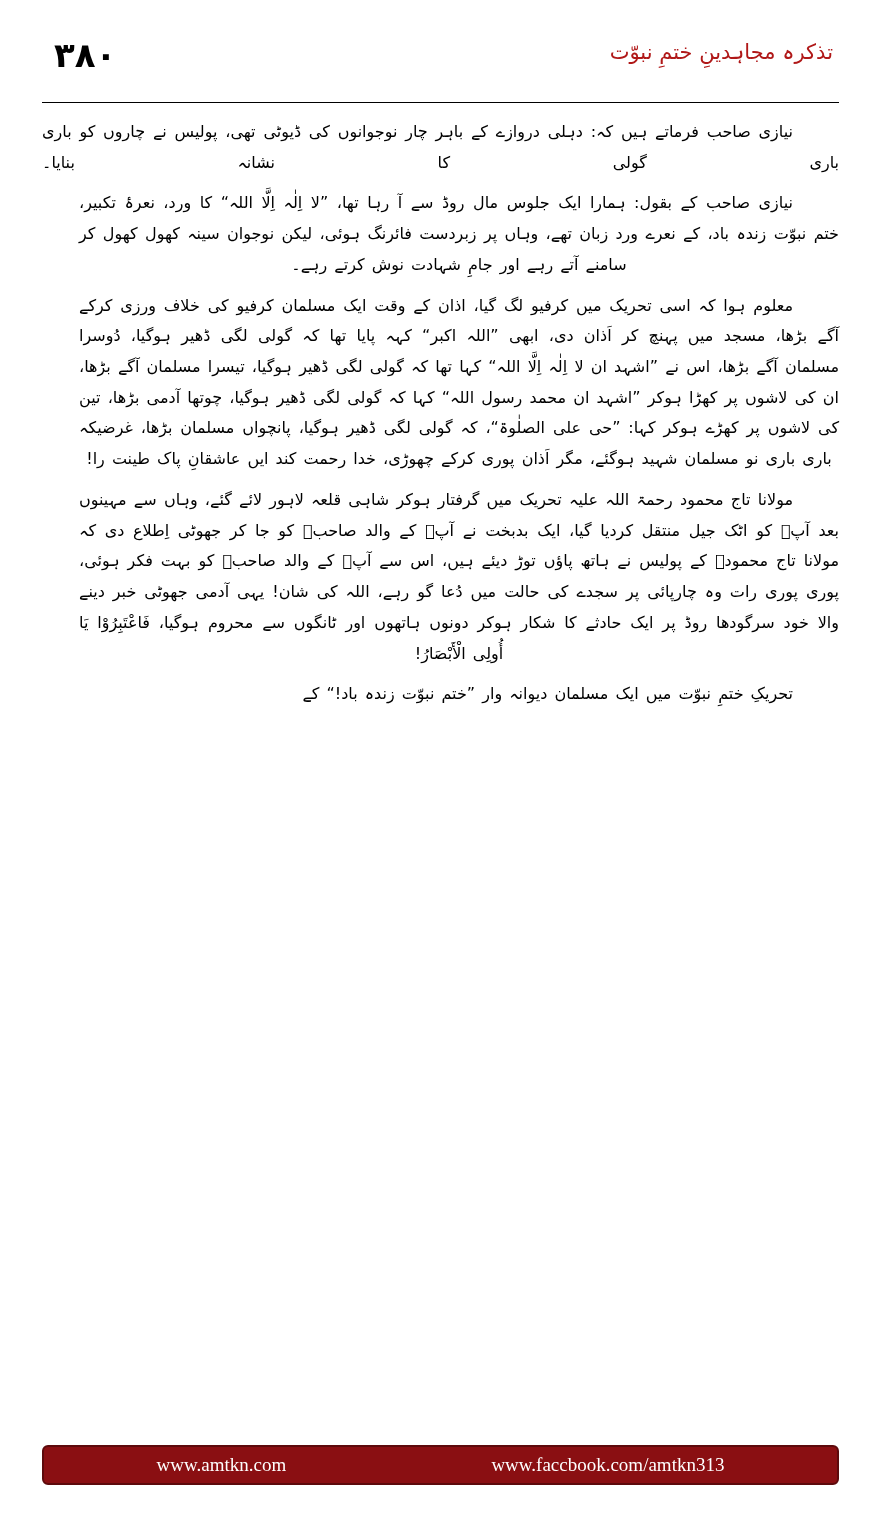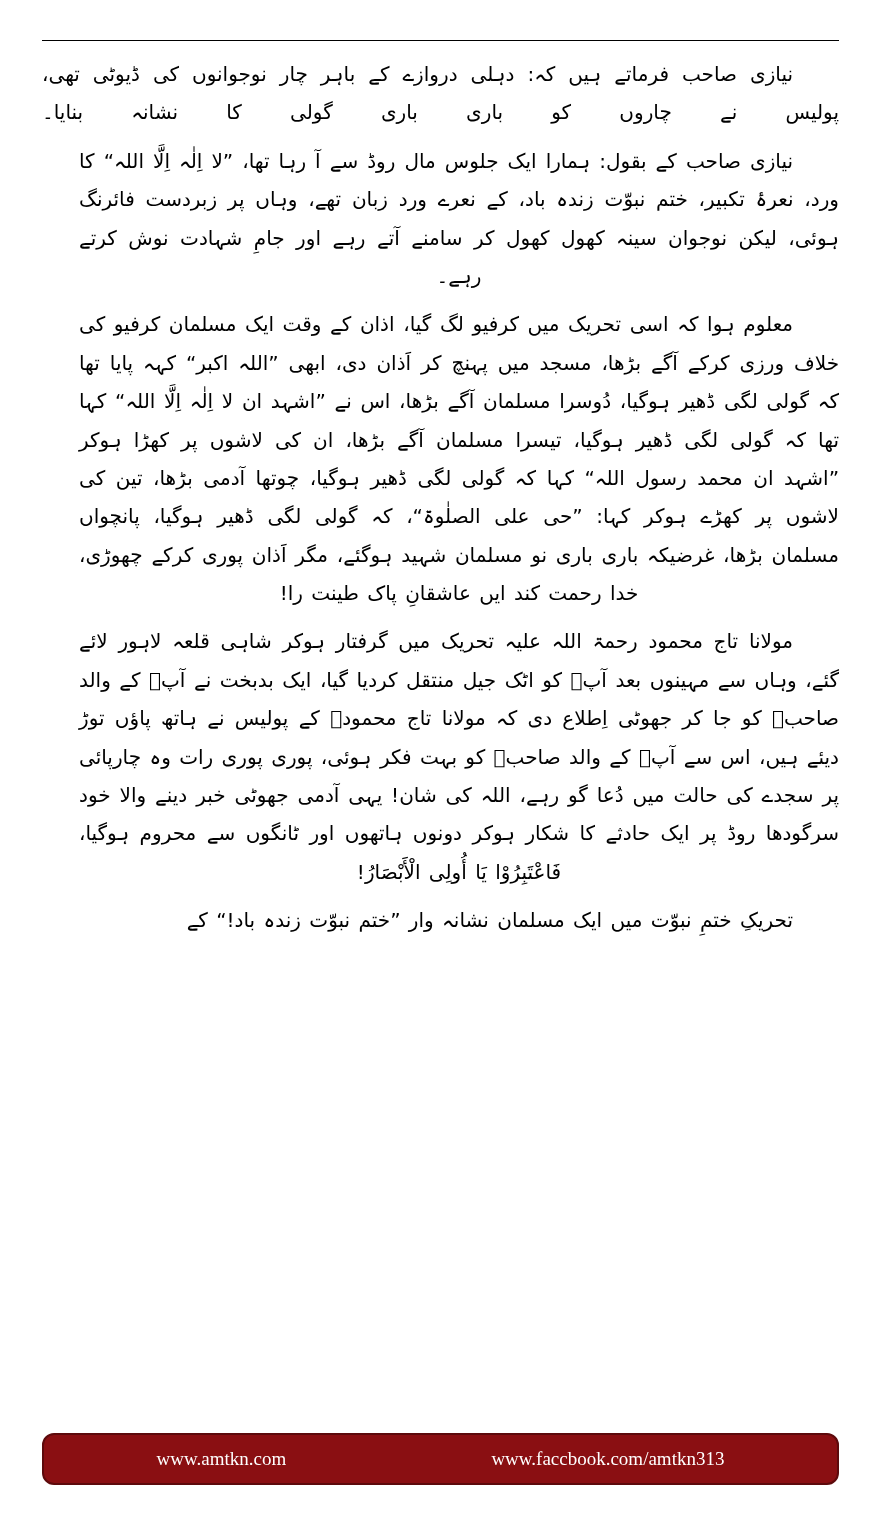--- a/index.html
+++ b/index.html
@@ -57,69 +57,73 @@
   }
   
   .body {
     direction: rtl;
     text-align: justify;
     text-align-last: justify;
     color: #000;
     font-family: "DejaVu Sans", sans-serif;
   }
   .para {
-    font-size: 20px;
+    font-size: 16px;
     line-height: 1.92;
     margin: 0 0 10px 0;
     text-indent: 46px;
     word-spacing: 2px;
   }
   .para.last {
     text-align-last: right;
     margin-bottom: 0;
   }
   .para.centered-last { text-align-last: center; margin-left: 37px; }
   
   .footer {
     position: absolute;
     left: 42px;
     right: 42px;
     bottom: 46px;
-    height: 52px;
+    height: 40px;
     background: #8a0f12;
     border: 2px solid #5d0a0c;
-    border-radius: 12px;
+    border-radius: 6px;
     display: flex;
     align-items: center;
     justify-content: space-around;
     padding: 0 10px;
     box-sizing: border-box;
   }
   .footer a, .footer span.fitem {
     color: #ffffff;
     font-family: "Liberation Serif", serif;
     font-size: 19px;
     text-decoration: none;
     white-space: nowrap;
   }
 </style>
 </head>
 <body>
 
 <div class="page">
 
+  <div class="header">
+    <div class="page-number">۳۸۰</div>
+    <div class="book-title">تذکرہ مجاہدینِ ختمِ نبوّت</div>
+  </div>
 
   <hr class="rule">
 
   <div class="body">
     <p class="para">نیازی صاحب فرماتے ہیں کہ: دہلی دروازے کے باہر چار نوجوانوں کی ڈیوٹی تھی، پولیس نے چاروں کو باری باری گولی کا نشانہ بنایا۔</p>
     <p class="para centered-last">نیازی صاحب کے بقول: ہمارا ایک جلوس مال روڈ سے آ رہا تھا، ”لا اِلٰہ اِلَّا اللہ“ کا ورد، نعرۂ تکبیر، ختم نبوّت زندہ باد، کے نعرے ورد زبان تھے، وہاں پر زبردست فائرنگ ہوئی، لیکن نوجوان سینہ کھول کھول کر سامنے آتے رہے اور جامِ شہادت نوش کرتے رہے۔</p>
     <p class="para centered-last">معلوم ہوا کہ اسی تحریک میں کرفیو لگ گیا، اذان کے وقت ایک مسلمان کرفیو کی خلاف ورزی کرکے آگے بڑھا، مسجد میں پہنچ کر اَذان دی، ابھی ”اللہ اکبر“ کہہ پایا تھا کہ گولی لگی ڈھیر ہوگیا، دُوسرا مسلمان آگے بڑھا، اس نے ”اشہد ان لا اِلٰہ اِلَّا اللہ“ کہا تھا کہ گولی لگی ڈھیر ہوگیا، تیسرا مسلمان آگے بڑھا، ان کی لاشوں پر کھڑا ہوکر ”اشہد ان محمد رسول اللہ“ کہا کہ گولی لگی ڈھیر ہوگیا، چوتھا آدمی بڑھا، تین کی لاشوں پر کھڑے ہوکر کہا: ”حی علی الصلٰوۃ“، کہ گولی لگی ڈھیر ہوگیا، پانچواں مسلمان بڑھا، غرضیکہ باری باری نو مسلمان شہید ہوگئے، مگر اَذان پوری کرکے چھوڑی، خدا رحمت کند ایں عاشقانِ پاک طینت را!</p>
     <p class="para centered-last">مولانا تاج محمود رحمۃ اللہ علیہ تحریک میں گرفتار ہوکر شاہی قلعہ لاہور لائے گئے، وہاں سے مہینوں بعد آپؒ کو اٹک جیل منتقل کردیا گیا، ایک بدبخت نے آپؒ کے والد صاحبؒ کو جا کر جھوٹی اِطلاع دی کہ مولانا تاج محمودؒ کے پولیس نے ہاتھ پاؤں توڑ دیئے ہیں، اس سے آپؒ کے والد صاحبؒ کو بہت فکر ہوئی، پوری پوری رات وہ چارپائی پر سجدے کی حالت میں دُعا گو رہے، اللہ کی شان! یہی آدمی جھوٹی خبر دینے والا خود سرگودھا روڈ پر ایک حادثے کا شکار ہوکر دونوں ہاتھوں اور ٹانگوں سے محروم ہوگیا، فَاعْتَبِرُوْا یَا أُولِی الْأَبْصَارُ!</p>
-    <p class="para last">تحریکِ ختمِ نبوّت میں ایک مسلمان نشانہ وار ”ختم نبوّت زندہ باد!“ کے</p>
+    <p class="para last">تحریکِ ختمِ نبوّت میں ایک مسلمان دیوانہ وار ”ختم نبوّت زندہ باد!“ کے</p>
   </div>
 
   <div class="footer">
     <a href="#" class="fitem">www.amtkn.com</a>
     <a href="#" class="fitem">www.faccbook.com/amtkn313</a>
   </div>
 
 </div>
 
 </body></html>

